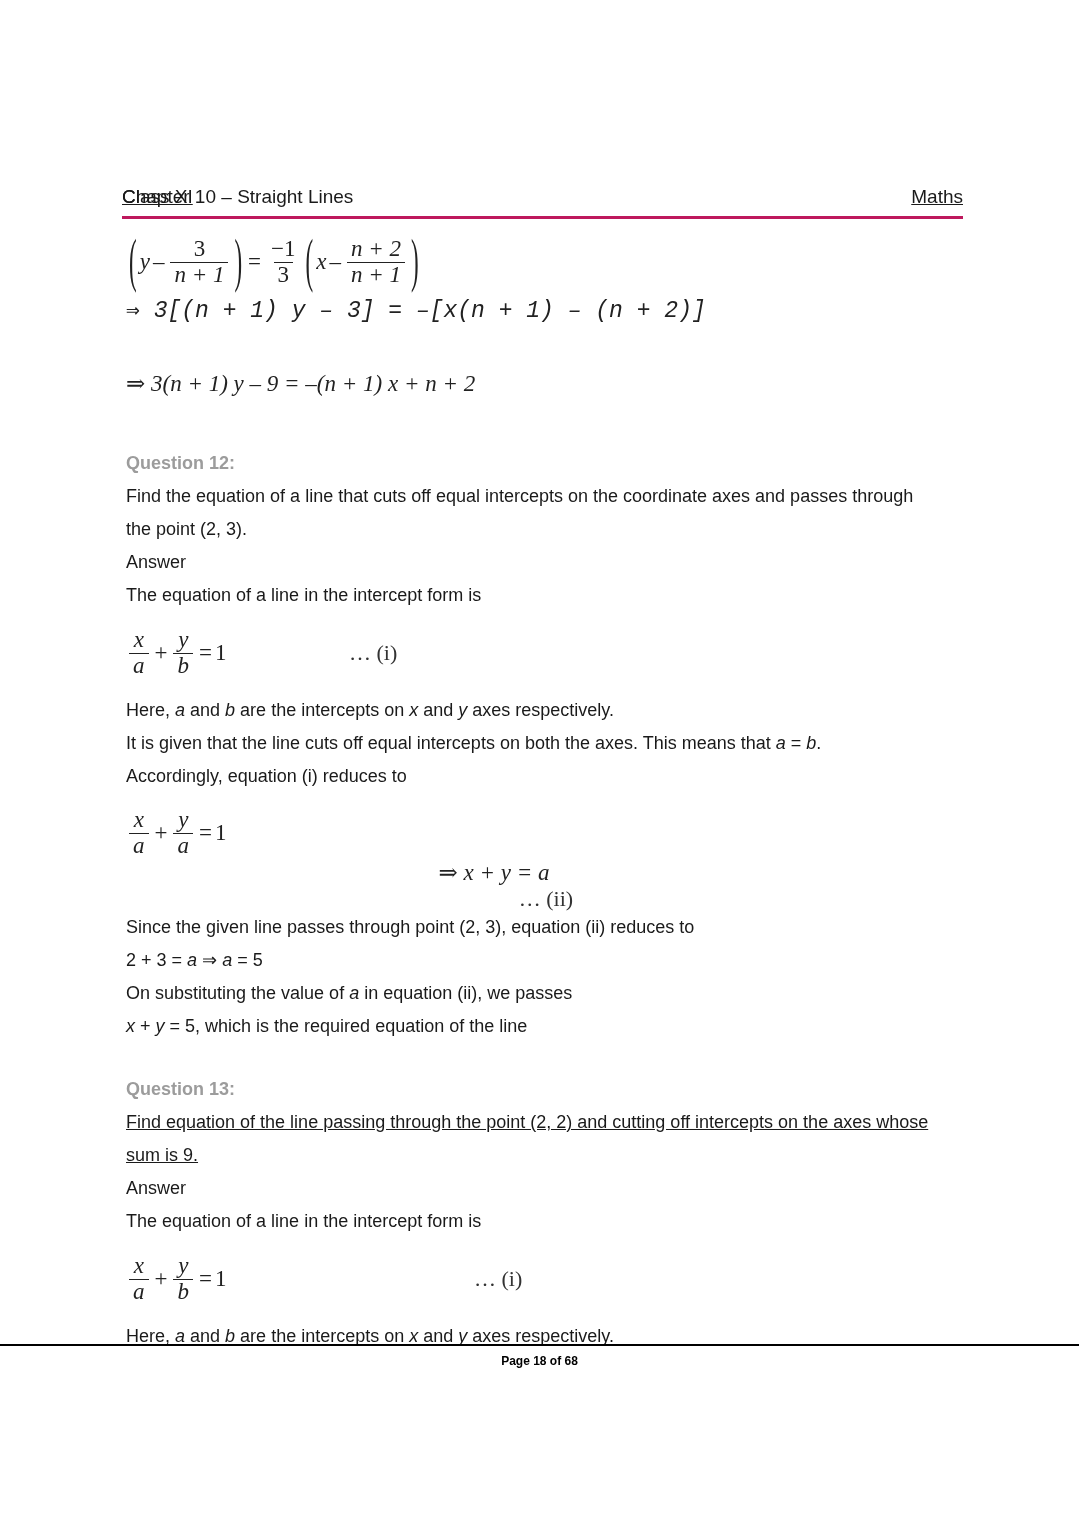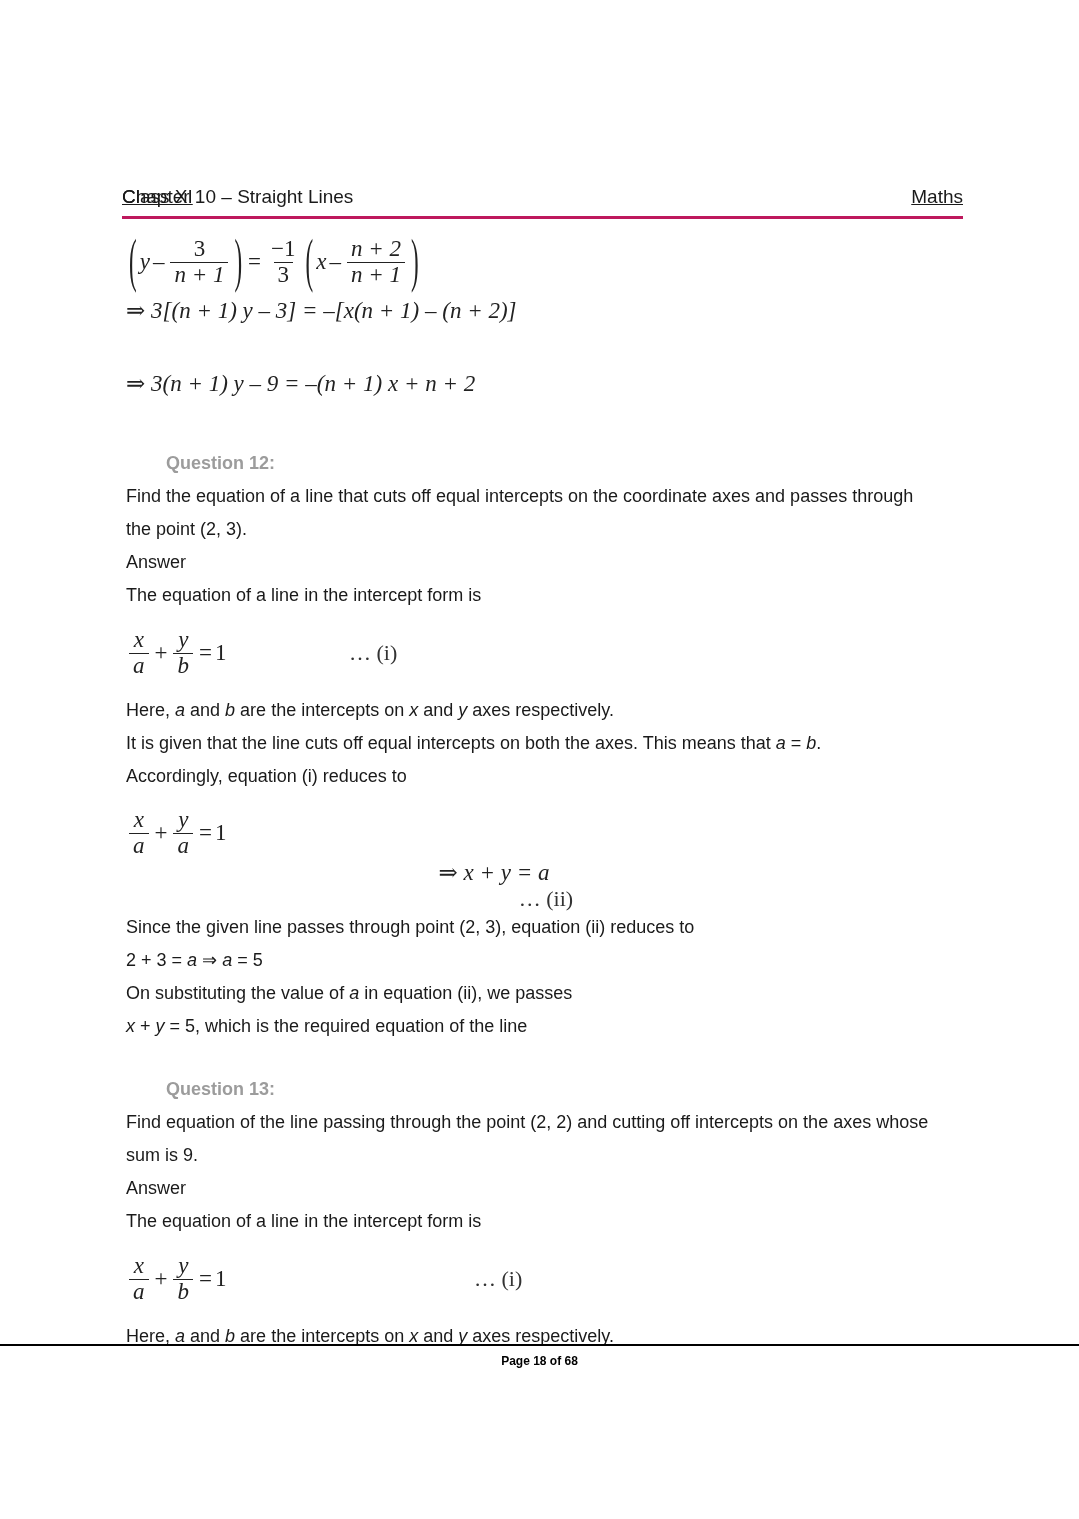--- a/index.html
+++ b/index.html
@@ -61,21 +61,20 @@
     color: #1a1a1a;
     white-space: nowrap;
   }
   .line.wrap { white-space: normal; }
   .q-heading {
     font-size: 18px;
     font-weight: bold;
     color: #9c9c9c;
     line-height: 33px;
     margin-top: 0;
-    margin-left: 40px;
   }
   .gap-sm { height: 14px; }
   .gap-md { height: 30px; }
   .gap-lg { height: 46px; }
 
   i, .it { font-style: italic; }
 
   
   .math {
     font-family: "Liberation Serif", "DejaVu Serif", serif;
@@ -190,21 +189,21 @@
         <span class="op">–</span>
         <span class="frac">
           <span class="num v">n + 2</span>
           <span class="den v">n + 1</span>
         </span>
         <span class="paren scale-2">
             <span class="dr">)</span>
           </span>
       </div>
 
-      <div class="math" style="height:36px;">
+      <div class="math" style="height:36px;font-family:Liberation Mono, monospace;">
         <span class="v" style="font-style:italic;">⇒ 3[(n + 1) y – 3] = –[x(n + 1) – (n + 2)]</span>
       </div>
 
       <div class="math" style="height:36px;margin-top:37px;">
         <span class="v" style="font-style:italic;">⇒ 3(n + 1) y – 9 = –(n + 1) x + n + 2</span>
       </div>
 
     </div>
 
     <div class="gap-lg"></div>
@@ -277,21 +276,21 @@
 
       <div class="line"><span class="it">x</span><span> + </span><span class="it">y</span><span> = 5, which is the required equation of the line</span></div>
     </div>
 
     <div class="gap-md"></div>
 
     <div>
 
       <div class="q-heading">Question 13:</div>
 
-      <div class="line wrap" style="width:810px;">Find equation of the line passing through the point (2, 2) and cutting off intercepts on the axes whose sum is 9.</div>
+      <div class="line wrap" style="width:810px;text-decoration:underline;">Find equation of the line passing through the point (2, 2) and cutting off intercepts on the axes whose sum is 9.</div>
 
       <div class="line">Answer</div>
 
       <div class="line">The equation of a line in the intercept form is</div>
 
       <div class="gap-sm"></div>
 
       <div class="eqrow" style="height:54px;">
         <div class="math" style="width:340px;">
           <span class="frac">

